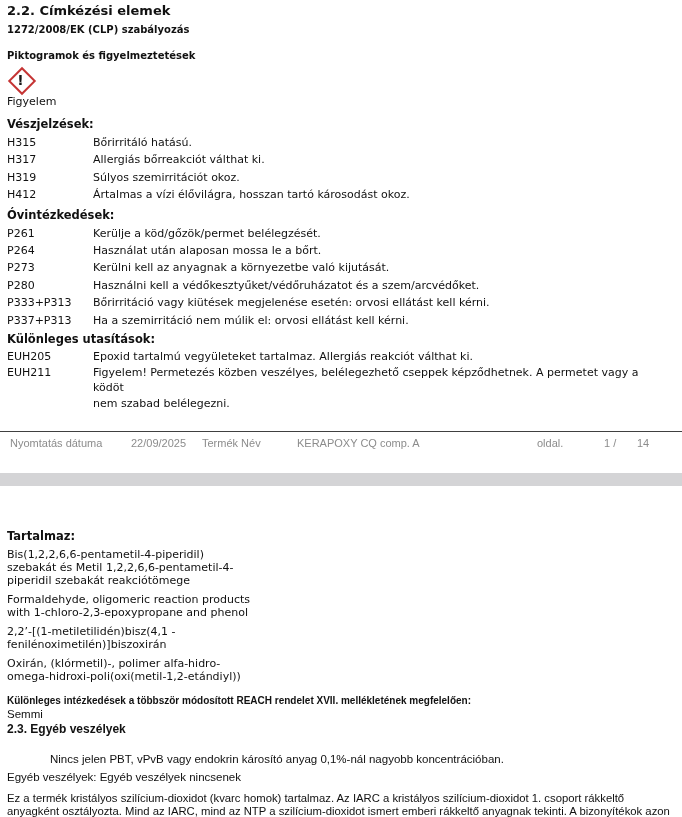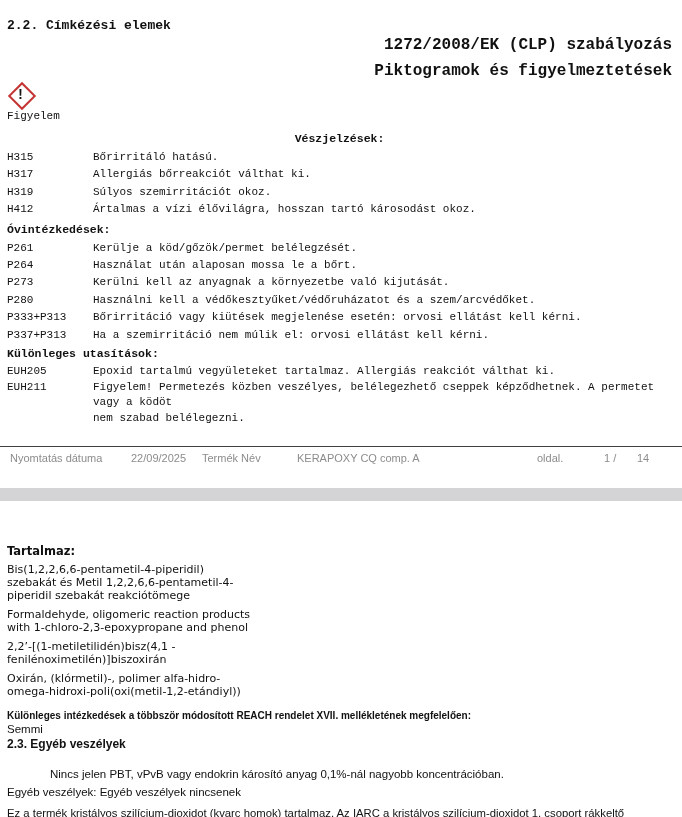--- a/index.html
+++ b/index.html
@@ -4,39 +4,39 @@
 <style>
   html,body { margin:0; padding:0; }
   body {
     width:682px; height:817px; background:#ffffff; overflow:hidden;
     font-family:"DejaVu Sans", sans-serif; color:#111;
     -webkit-font-smoothing:antialiased;
   }
   .doc { position:relative; width:682px; height:817px; }
 
   
-  .page1 { padding:18px 10px 0 7px;font-family:Liberation Mono, monospace; }
+  .page1 { padding:3px 10px 0 7px; }
   .t1 { font-size:13px; font-weight:bold; line-height:16px; letter-spacing:0; }
-  .t2 { font-size:16px; font-weight:bold; line-height:14px; margin-top:4px;text-align:right; }
+  .t2 { font-size:10px; font-weight:bold; line-height:14px; margin-top:4px; }
   .t2.picto-head { margin-top:12px; }
 
   .picto-block { margin-top:4px; }
   .ghs { position:relative; width:27px; height:27px; display:block; }
   .ghs-diamond {
     position:absolute; left:5px; top:4px; width:16px; height:16px;
     border:2.5px solid #c53434; background:#fff; transform:rotate(45deg);
   }
   .ghs-mark {
     position:absolute; left:0; top:4px; width:27px; text-align:center;
     font-size:14px; font-weight:bold; color:#151515; line-height:18px;
   }
   .signal-word { font-size:11px; line-height:13px; margin-top:1px; }
 
   .sect-head { font-size:11.5px; font-weight:bold; line-height:14px; }
-  .sect-head.m1 { margin-top:9px;text-align:center; }
+  .sect-head.m1 { margin-top:9px; }
   .sect-head.m2 { margin-top:4px; }
   .sect-head.m3 { margin-top:3px; }
 
   .stmt-rows { margin-top:3px; }
   .stmt-row { display:flex; line-height:17.4px; font-size:11px; }
   .stmt-row .code { width:86px; flex:0 0 86px; }
   .stmt-row .text { flex:1; }
   .stmt-rows.special .stmt-row { line-height:15.5px; }
   .pre { white-space:pre-line; }
 

